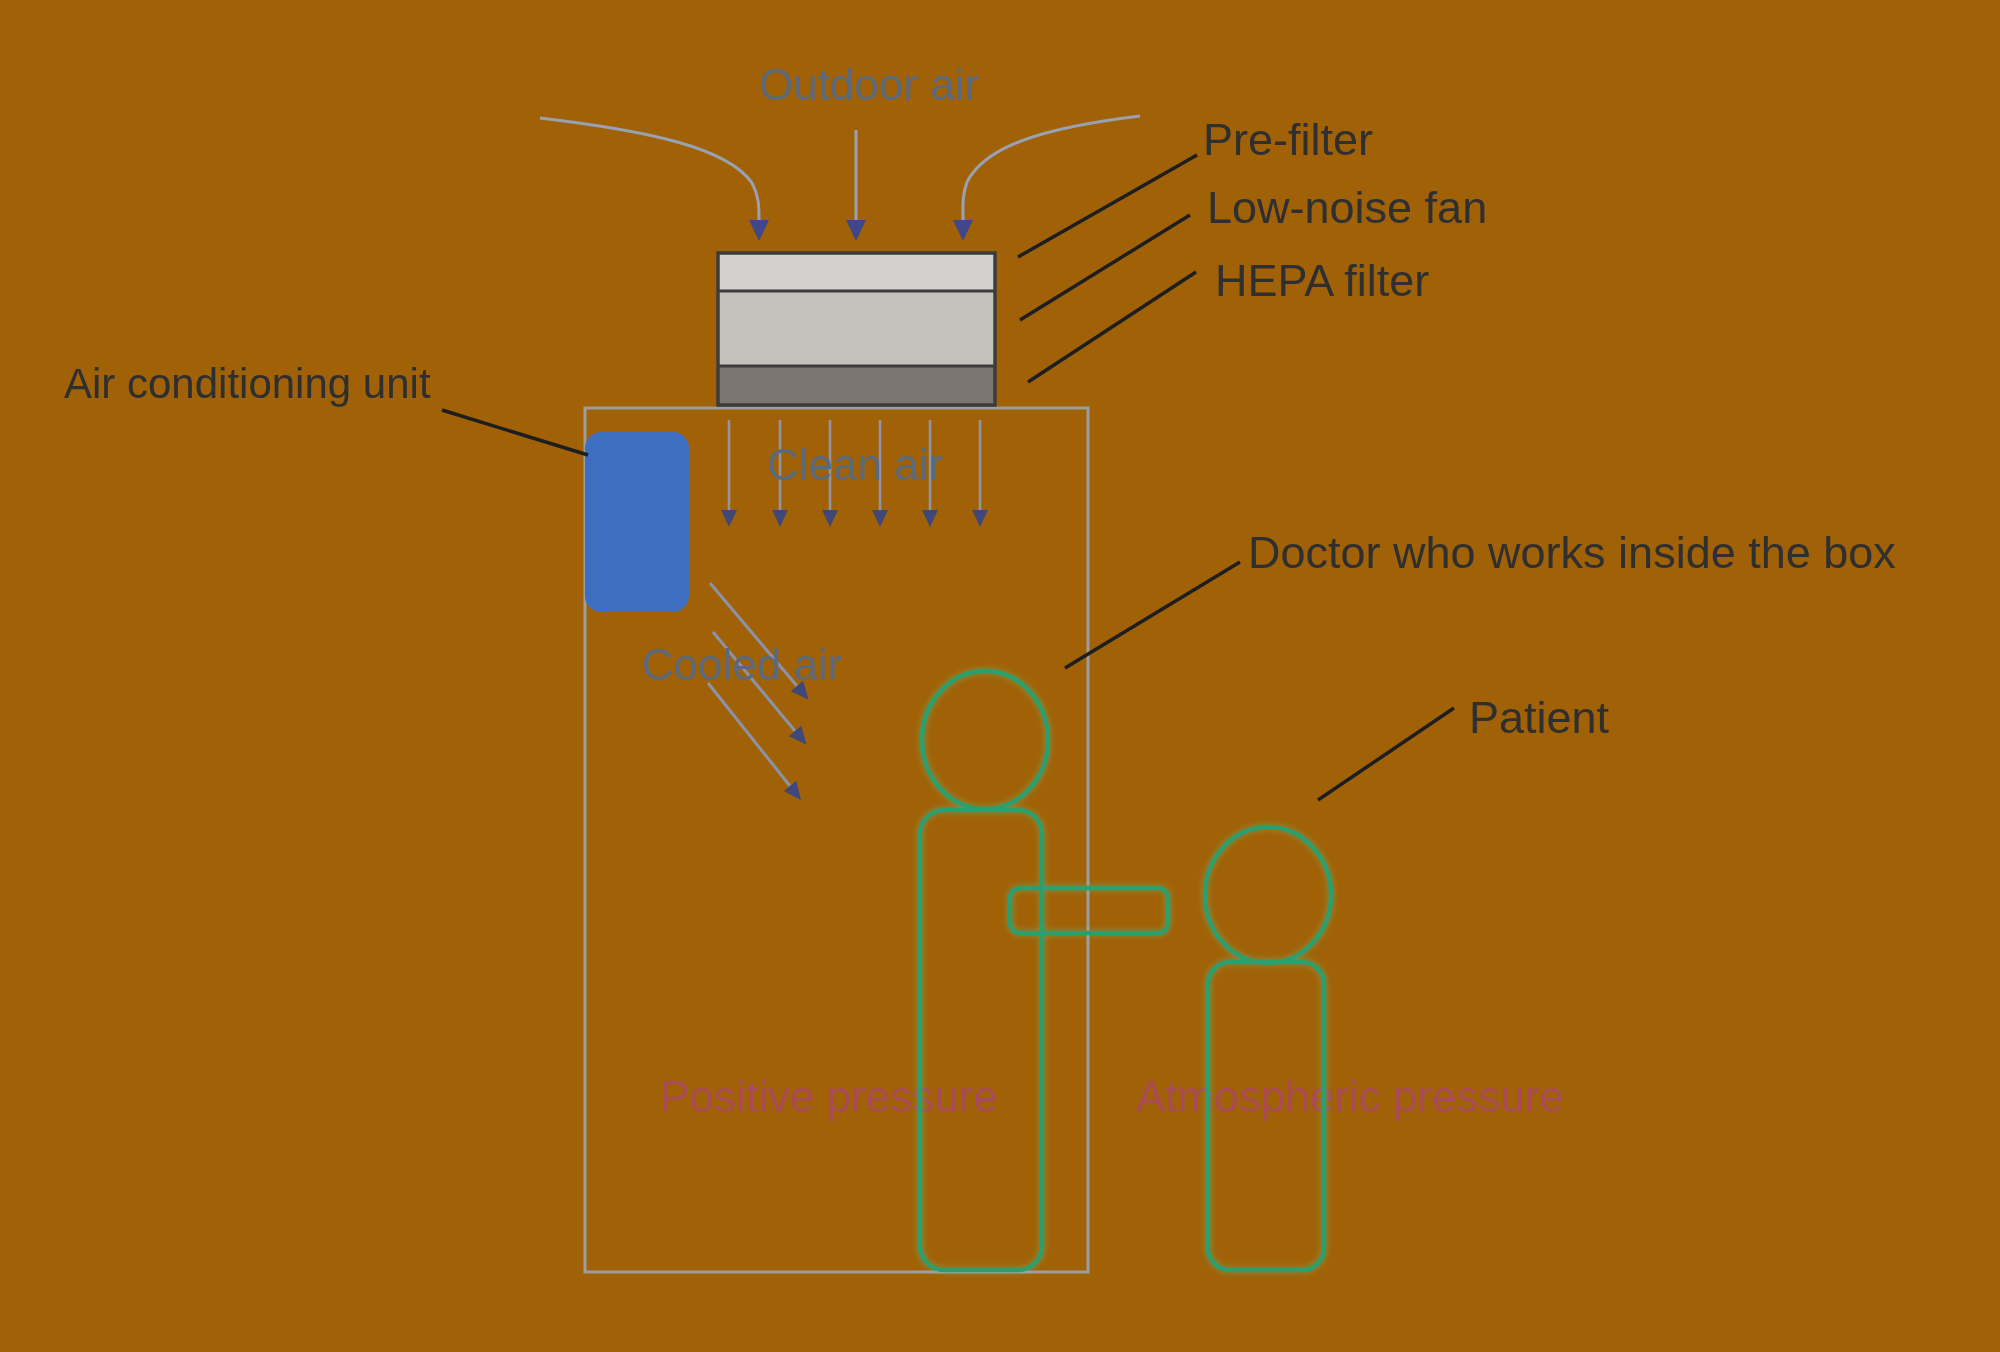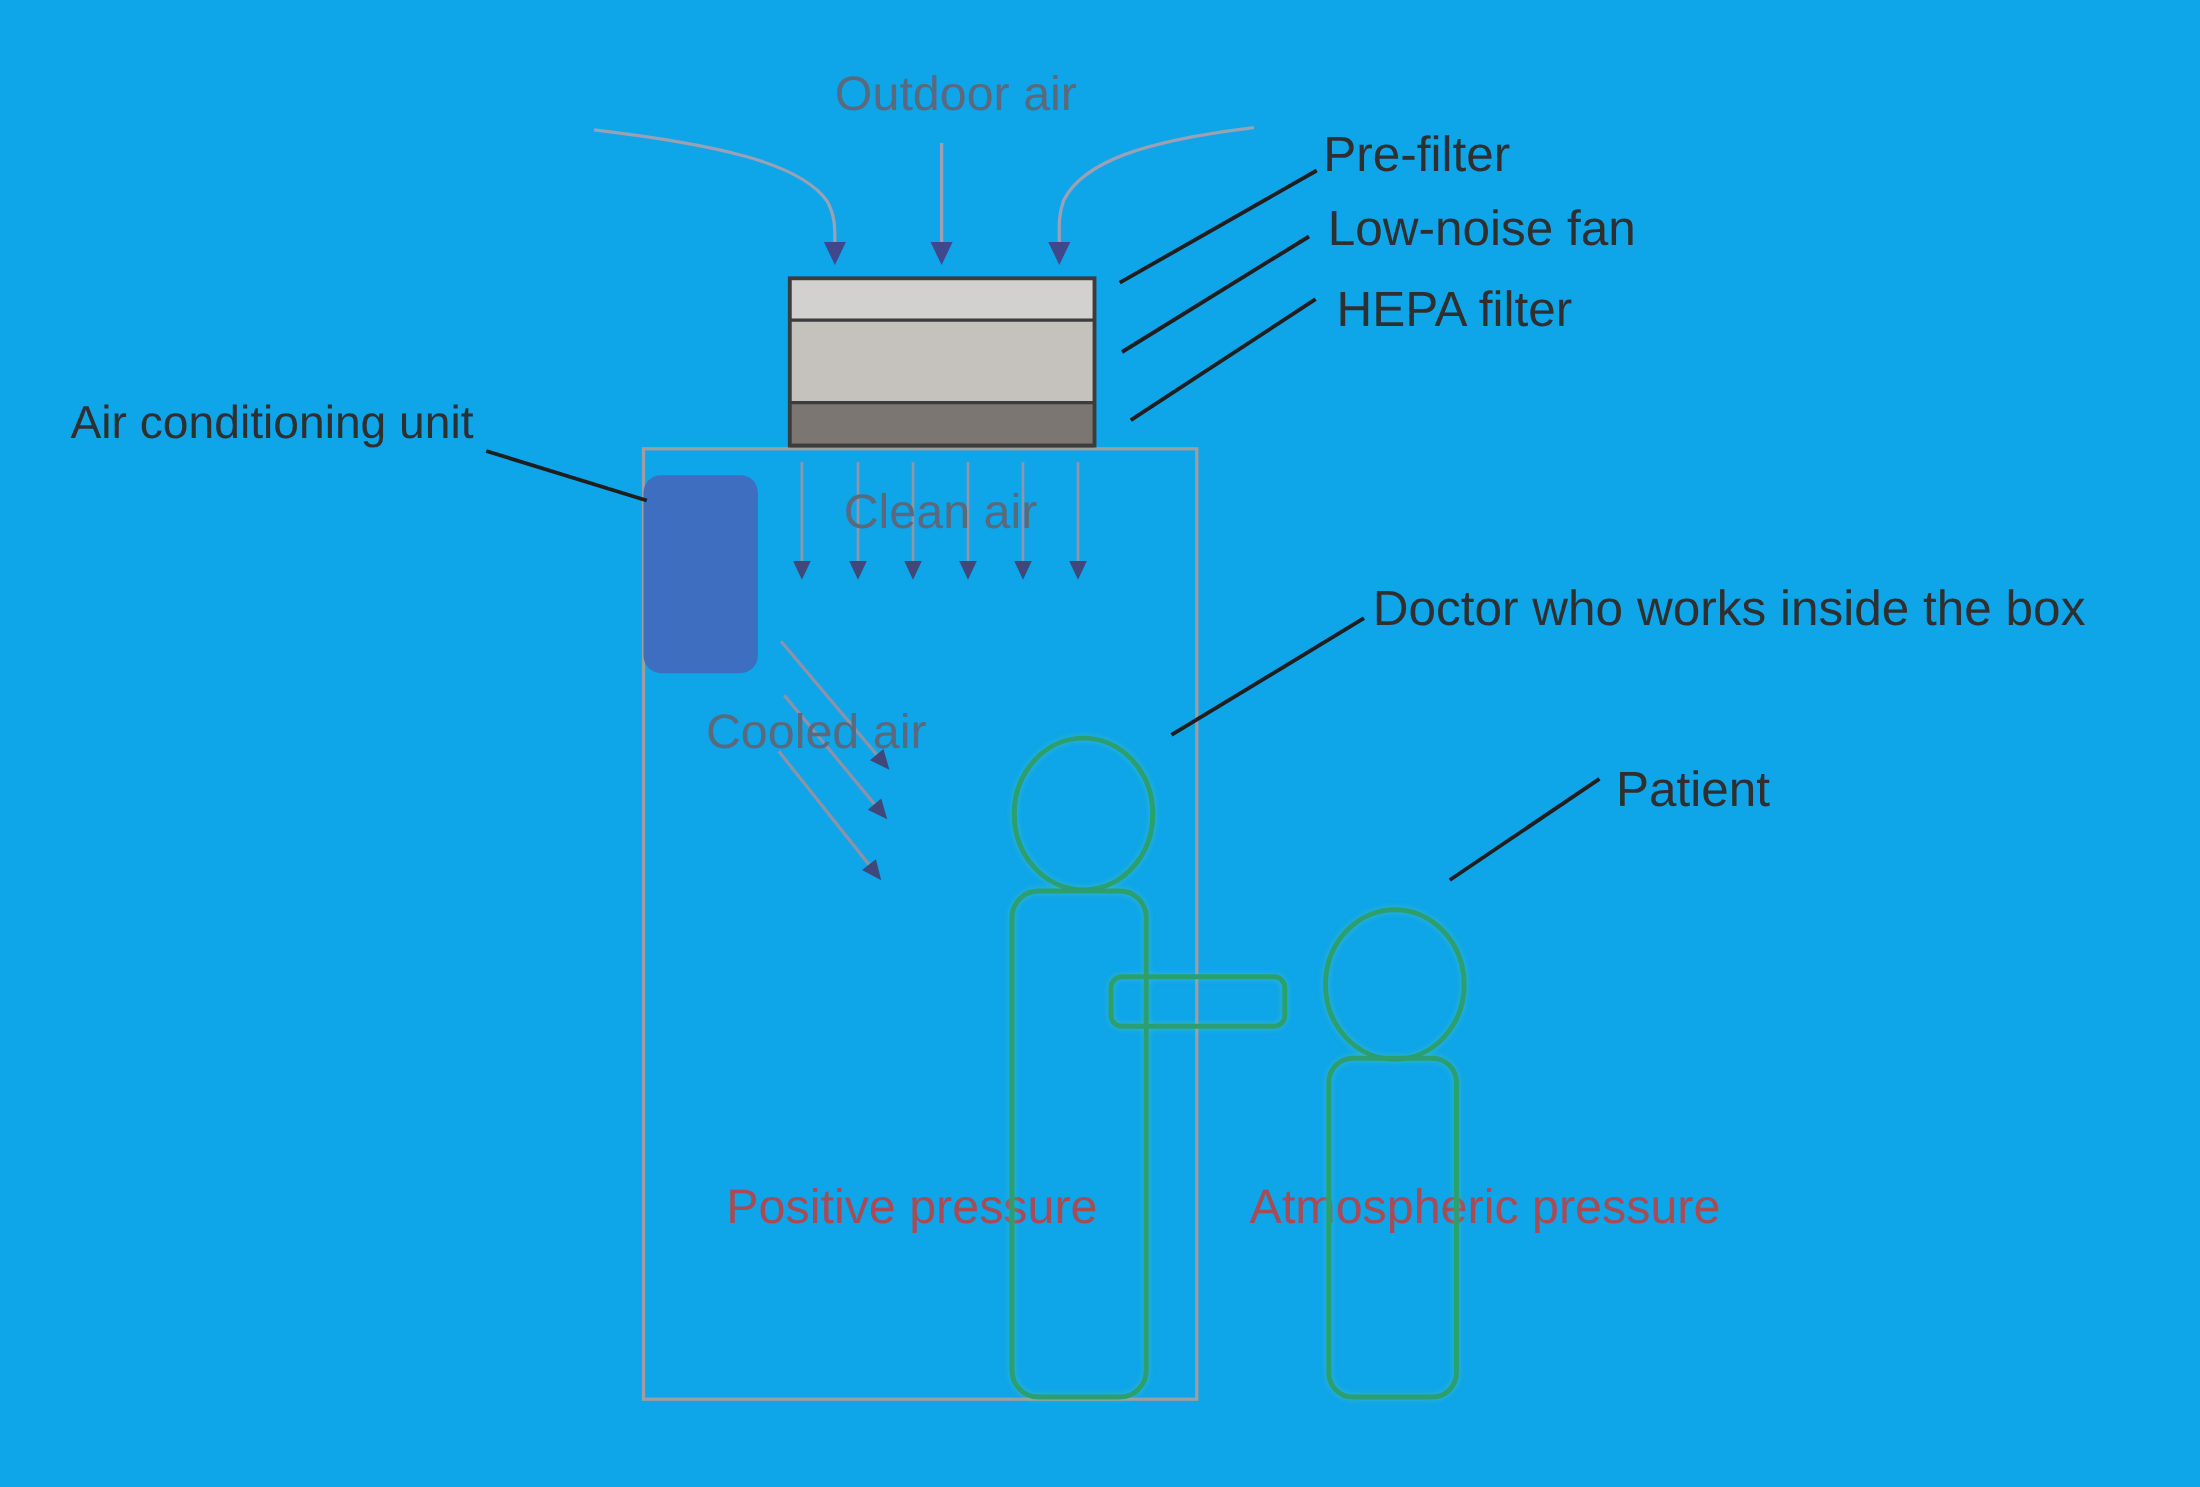--- a/index.html
+++ b/index.html
@@ -3,21 +3,21 @@
 <meta charset="utf-8">
 <style>
   html, body {
     margin: 0;
     padding: 0;
     background: #ffffff;
   }
   .stage {
     width: 2000px;
     height: 1352px;
-    background: #0ea5e9;
+    background: #a16207;
     position: relative;
     overflow: hidden;
   }
   svg { display: block; }
   text {
     font-family: "Liberation Sans", "DejaVu Sans", sans-serif;
   }
   .air-label {
     font-size: 44px;
     fill: #5a6a7c;

